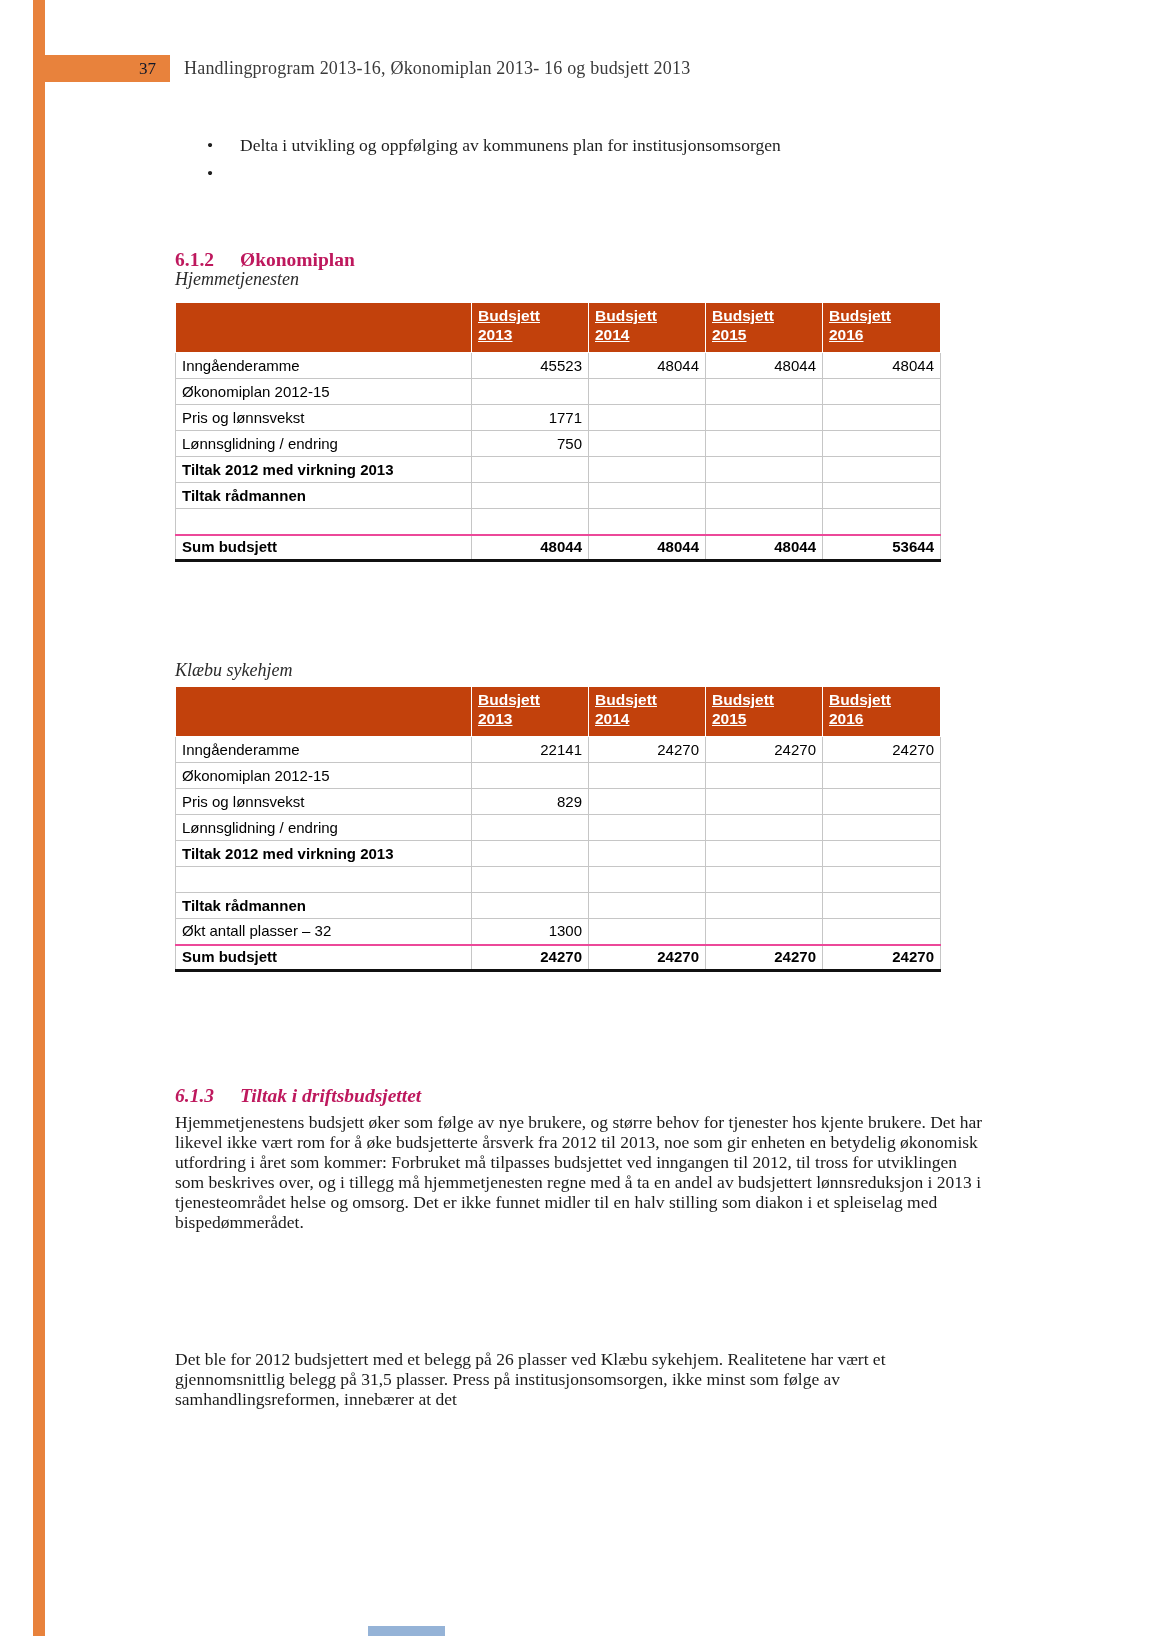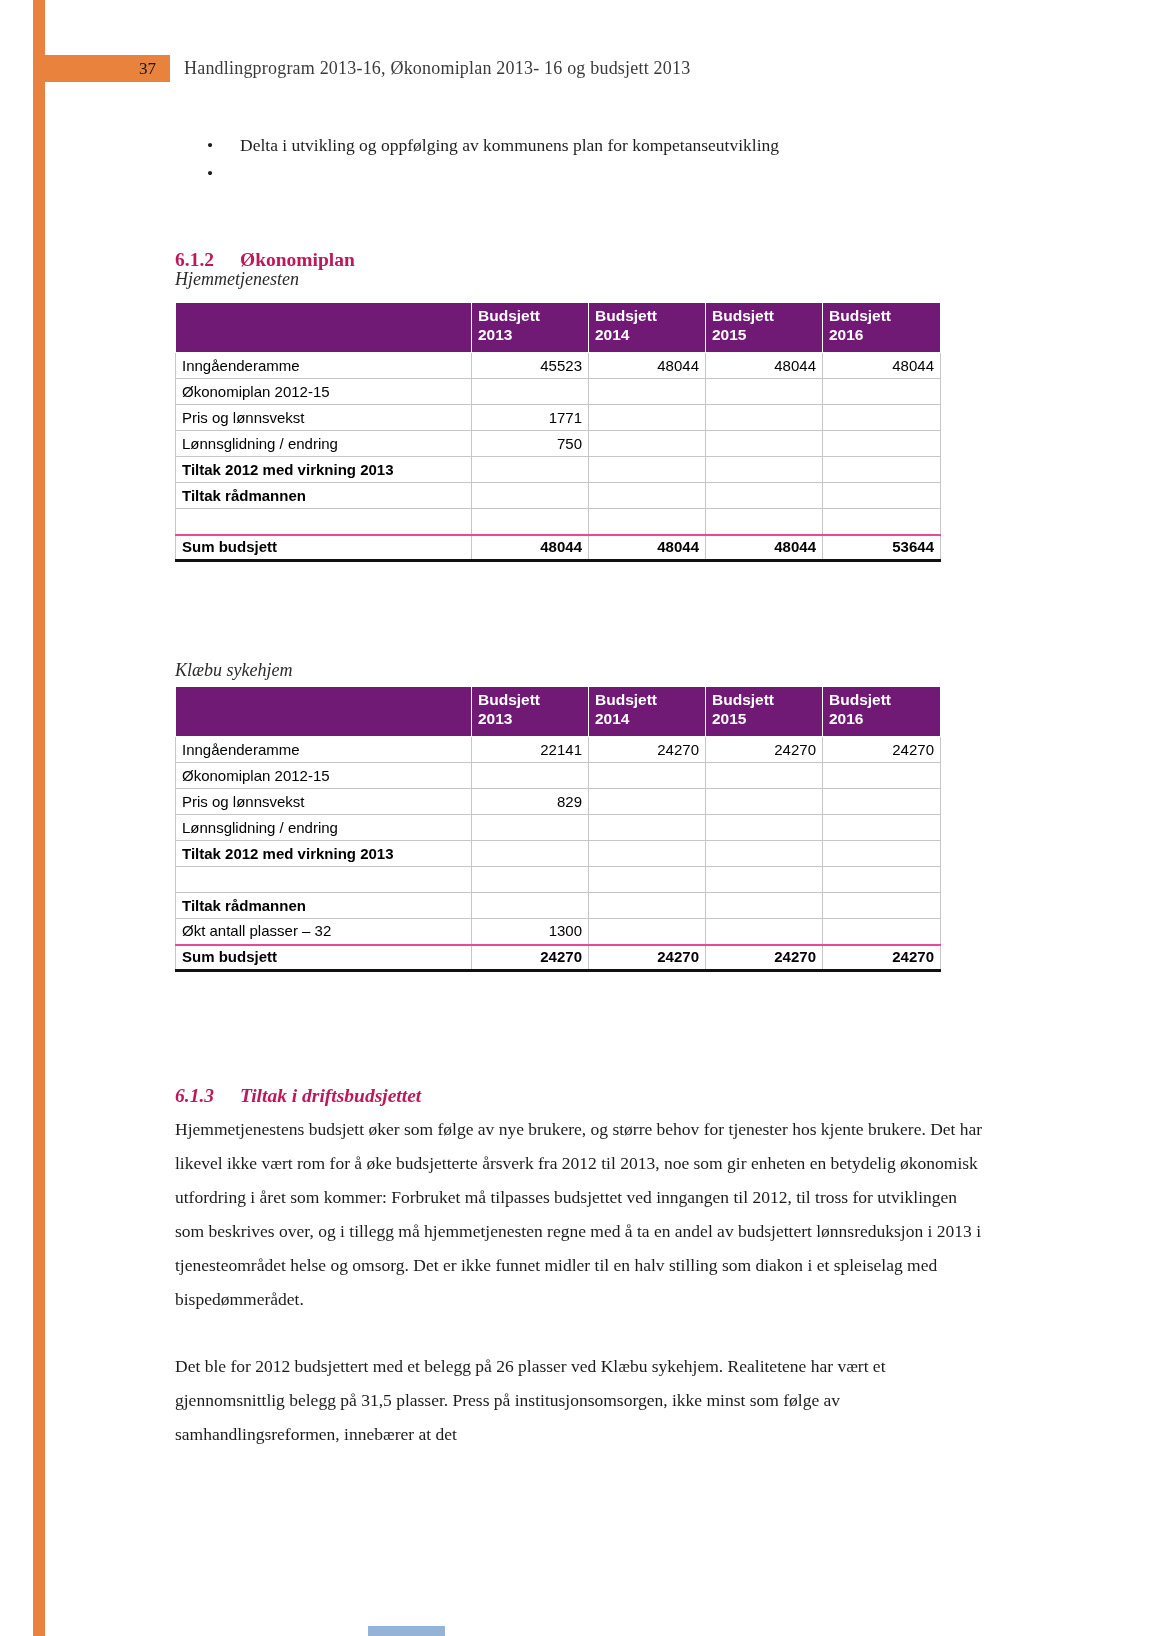--- a/index.html
+++ b/index.html
@@ -45,41 +45,41 @@
   .table-caption { position: absolute; left: 175px; font-style: italic; font-size: 18px; color: #2b2b2b; }
   .caption-1 { top: 269px; }
   .caption-2 { top: 660px; }
 
   
   .budget-table { position: absolute; left: 175px; border-collapse: collapse; table-layout: fixed; width: 765px;
                   font-family: "Liberation Sans", sans-serif; font-size: 15px; color: #000; }
   .table-1 { top: 302px; }
   .table-2 { top: 686px; }
   .budget-table th {
-    background: #701a75; color: #ffffff;
+    background: #c2410c; color: #ffffff;
     font-weight: bold; font-size: 15.5px; text-align: left;
     height: 50px; padding: 3px 6px; line-height: 19px;
-    border: 1px solid #ffffff; vertical-align: top;
+    border: 1px solid #ffffff; vertical-align: top; text-decoration: underline;
   }
   .budget-table td {
     height: 26px; padding: 1px 6px; line-height: 18px;
     border: 1px solid #C6C6C6; background: #ffffff;
     overflow: hidden; white-space: nowrap;
   }
   .budget-table td.label { text-align: left; }
   .budget-table td.num { text-align: right; }
   .budget-table tr.bold-row td { font-weight: bold; }
   .budget-table tr.sum-row td {
     font-weight: bold;
     border-top: 2px solid #ec4899;
     border-bottom: 3px solid #111;
   }
 
   
-  .para { position: absolute; left: 175px; width: 815px; font-size: 17.5px; line-height: 34px; color: #1c1c1c; text-align: left; }
+  .para { position: absolute; left: 175px; width: 815px; font-size: 17.5px; line-height: 20px; color: #1c1c1c; text-align: left; }
   .para-1 { top: 1112px; }
   .para-2 { top: 1349px; }
 
   
   .table-fragment { position: absolute; left: 368px; top: 1626px; width: 77px; height: 10px; background: #95B3D7; }
 </style>
 </head>
 <body>
 
 <div class="left-bar"></div>
@@ -87,21 +87,21 @@
 <div class="header-row">
   <div class="page-badge">
     <span>37</span>
   </div>
   <div class="doc-title">Handlingprogram 2013-16, Økonomiplan 2013- 16 og budsjett 2013</div>
 </div>
 
 <ul class="bullets">
   <li>
     <span class="dot">•</span>
-    <span>Delta i utvikling og oppfølging av kommunens plan for kompetanseutvikling</span>
+    <span>Delta i utvikling og oppfølging av kommunens plan for institusjonsomsorgen</span>
   </li>
   <li>
     <span class="dot">•</span>
   </li>
 </ul>
 
 <h2 class="section-heading sec-612">
   <span class="sec-num">6.1.2</span><span>Økonomiplan</span>
 </h2>
 

